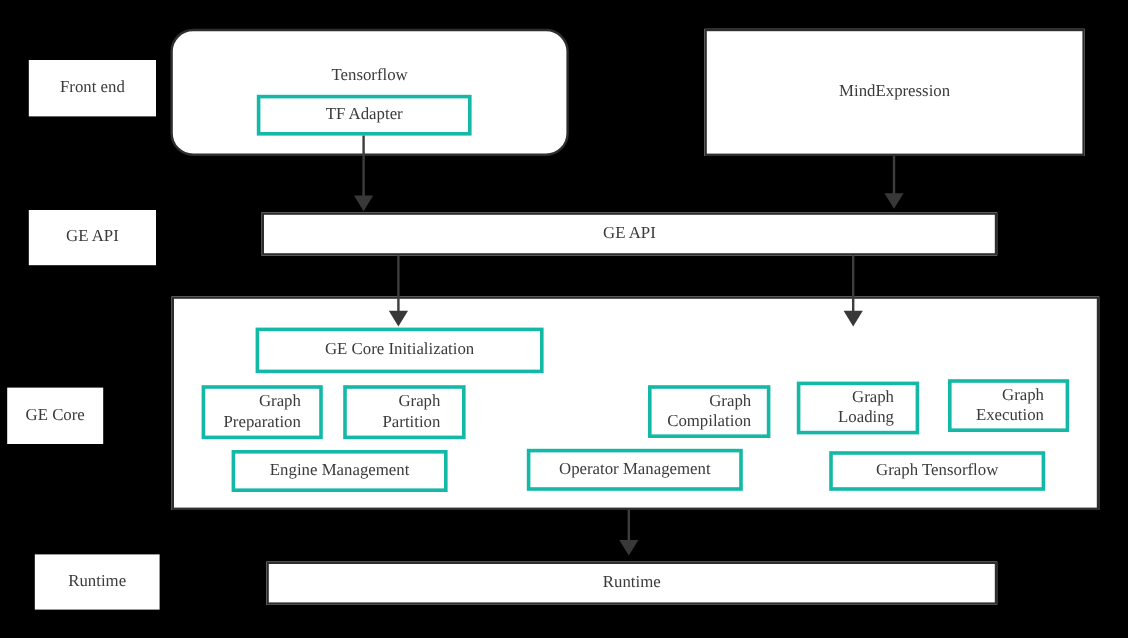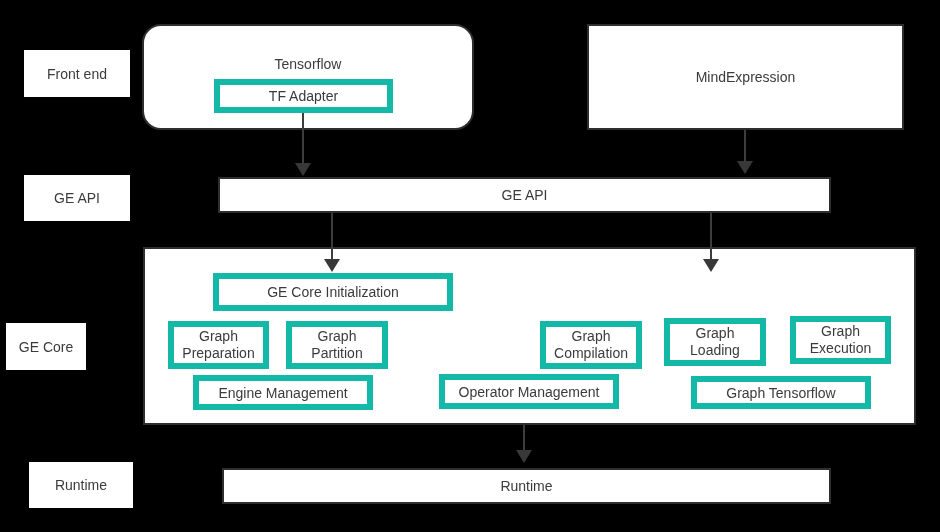--- a/index.html
+++ b/index.html
@@ -1,45 +1,45 @@
 <!DOCTYPE html>
 <html><head>
 <meta charset="utf-8">
 <style>
   html, body { margin: 0; padding: 0; background: #000; }
   .canvas {
     position: relative;
     width: 940px;
     height: 532px;
     background: #000;
-    font-family: Liberation Sans, sans-serif;
+    font-family: Liberation Serif, serif;
     color: #3b3b3b;
     overflow: hidden;
   }
   .wbox {
     position: absolute;
     background: #ffffff;
     display: flex;
     align-items: center;
     justify-content: center;
     text-align: center;
     font-size: 14px;
     box-sizing: border-box;
   }
   .bordered { border: 2px solid #2e2e2e; }
-  .inner-bordered { border: 6px solid #14b8a6; }
+  .inner-bordered { border: 3px solid #14b8a6; }
   .rail-label { font-size: 14px; }
   .group-label {
     position: absolute;
     left: 0;
     width: 100%;
     text-align: center;
     font-size: 14px;
   }
-  .stage { font-size: 14px; line-height: 1.22; padding: 18px; }
+  .stage { font-size: 14px; line-height: 1.22; padding: 18px; text-align: right; }
   .arrow-line {
     position: absolute;
     width: 2px;
     background: #3d3d3d;
   }
   .arrow-head {
     position: absolute;
     width: 0;
     height: 0;
     border-left: 8px solid transparent;

